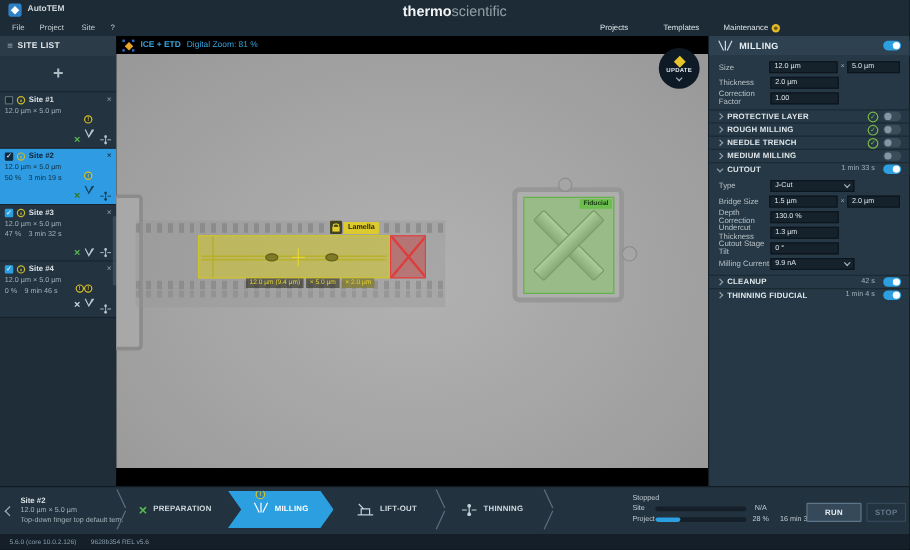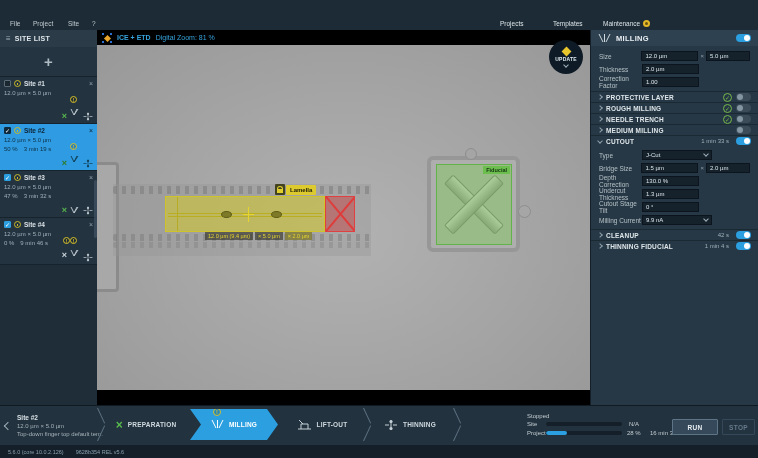--- a/index.html
+++ b/index.html
@@ -168,20 +168,25 @@
 
   
   .statusbar { position:absolute; left:0; top:445px; width:758px; height:13px; background:#141f29; display:flex; align-items:center; gap:12px; padding:0 8px; }
   .statusbar span { font-size:5.5px; color:#8aa0ae; }
 </style>
 </head>
 <body>
 
 <div class="screen">
 
+  <div class="titlebar">
+    <div class="app-logo"></div>
+    <div class="app-title">AutoTEM</div>
+    <div class="brand"><b>thermo</b><span>scientific</span></div>
+  </div>
 
   <div class="menubar">
     <span class="menu-item" style="left:10px">File</span>
     <span class="menu-item" style="left:33px">Project</span>
     <span class="menu-item" style="left:68px">Site</span>
     <span class="menu-item" style="left:92px">?</span>
     <span class="nav-item" style="left:500px">Projects</span>
     <span class="nav-item" style="left:553px">Templates</span>
     <span class="nav-item" style="left:603px">Maintenance</span>
     <span class="maint-icon" style="left:643px"></span>

